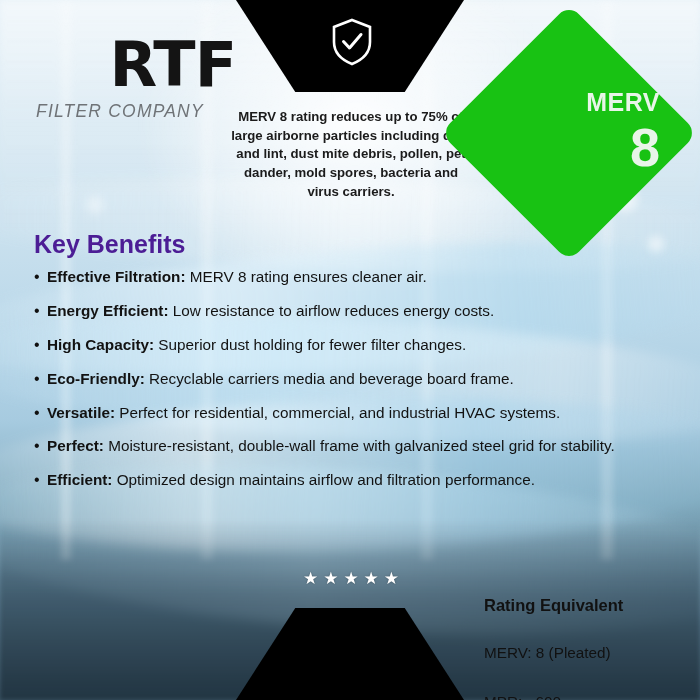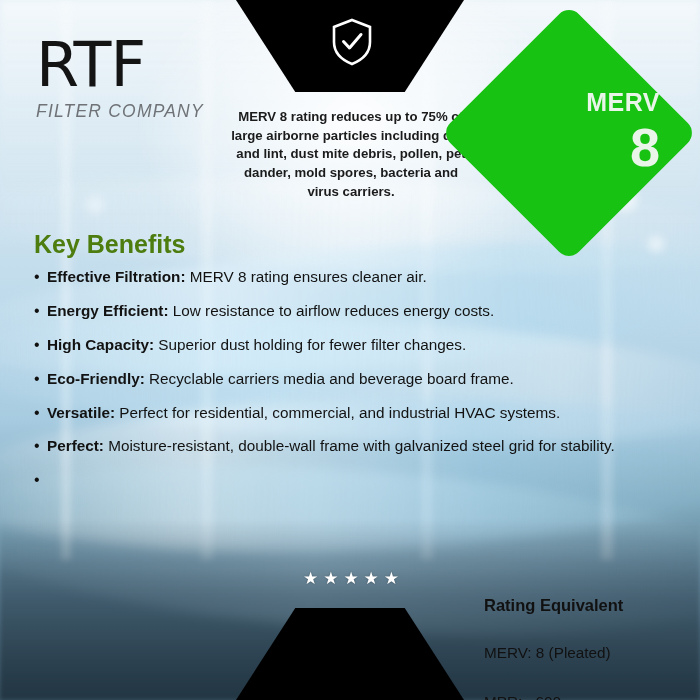--- a/index.html
+++ b/index.html
@@ -97,25 +97,26 @@
   }
 
   
   .logo {
     position: absolute;
     left: 36px; top: 36px;
     width: 200px;
   }
   .logo-rtf {
     font-family: "DejaVu Sans", sans-serif;
-    font-weight: 400;
+    font-weight: 700;
     font-size: 62px;
     letter-spacing: -1px;
     line-height: 0.95;
     color: #141414;
+    text-align: right;
   }
   .logo-sub {
     font-family: "Liberation Sans", sans-serif;
     font-size: 17.5px;
     letter-spacing: 1.2px;
     color: #6f7377;
     margin-top: 6px;
     font-style: italic;
   }
 
@@ -172,21 +173,21 @@
     margin-top: 4px;
   }
 
   
   .benefits-title {
     position: absolute;
     left: 34px; top: 230px;
     font-family: "Liberation Sans", sans-serif;
     font-size: 25px;
     font-weight: 700;
-    color: #4d7c0f;
+    color: #4c1d95;
   }
   .benefits {
     position: absolute;
     left: 34px; top: 266px;
     width: 620px;
   }
   .benefit {
     display: flex;
     align-items: flex-start;
     margin-bottom: 11.5px;
@@ -299,20 +300,21 @@
     <div class="benefit">
       <span class="bullet">•</span>
       <span><b>Versatile:</b><span> Perfect for residential, commercial, and industrial HVAC systems.</span></span>
     </div>
     <div class="benefit">
       <span class="bullet">•</span>
       <span><b>Perfect:</b><span> Moisture-resistant, double-wall frame with galvanized steel grid for stability.</span></span>
     </div>
     <div class="benefit">
       <span class="bullet">•</span>
+      <span><b>Efficient:</b><span> Optimized design maintains airflow and filtration performance.</span></span>
     </div>
   </div>
 
   <div class="stars">
     <span>★</span>
     <span>★</span>
     <span>★</span>
     <span>★</span>
     <span>★</span>
   </div>

